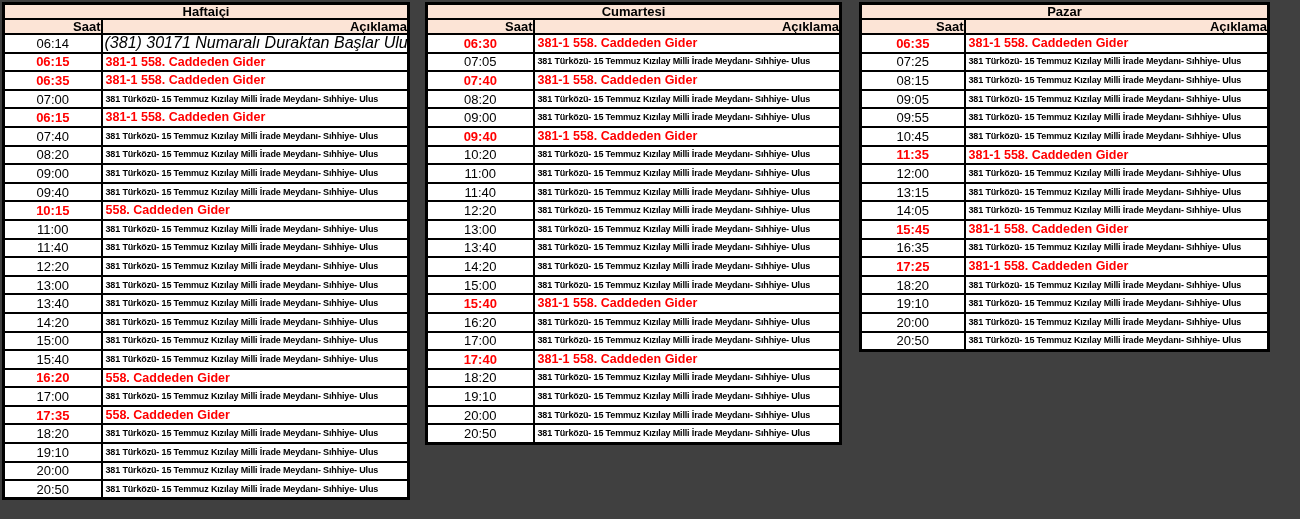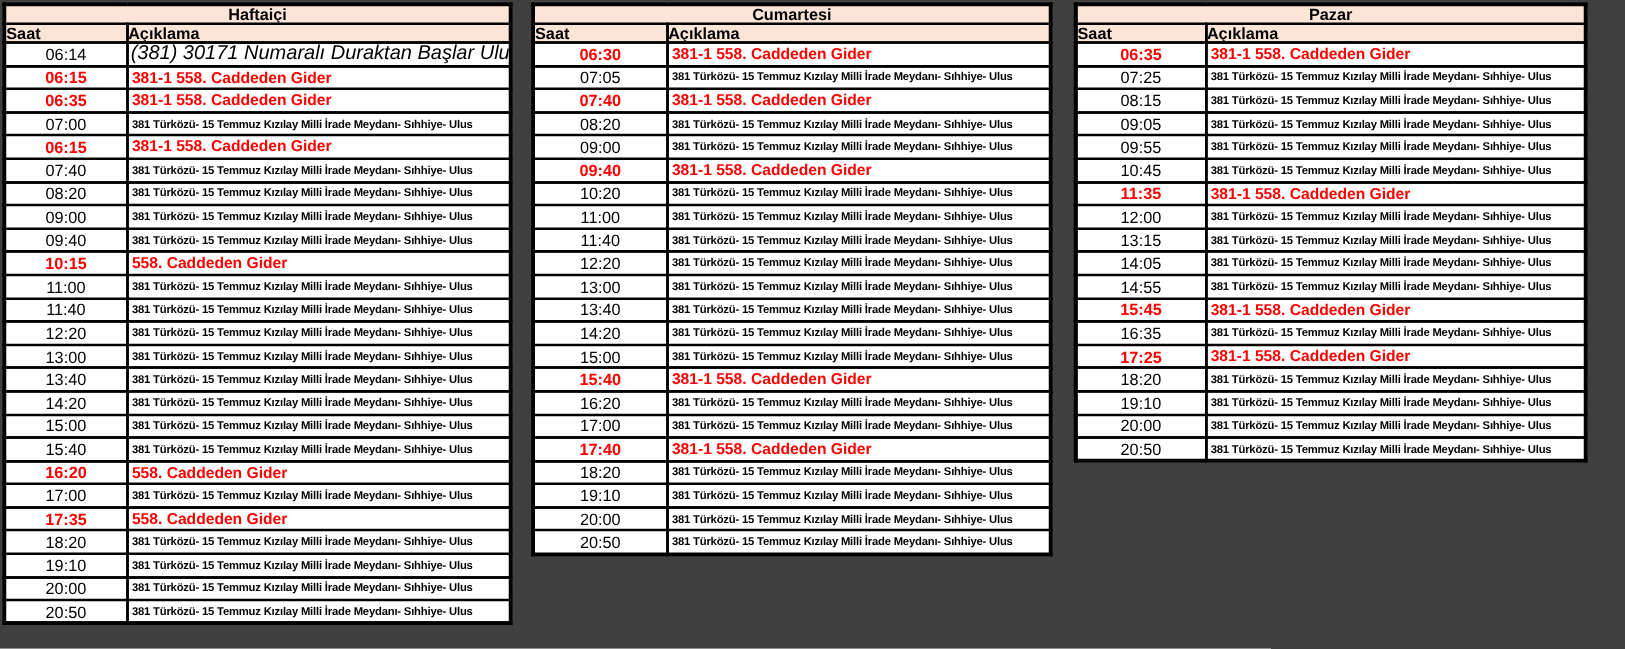--- a/index.html
+++ b/index.html
@@ -42,21 +42,21 @@
     background: var(--header-bg, #FCE4D6);
     font-size: 13px;
     font-weight: bold;
     text-align: center;
   }
   tr.head-row th {
     height: 15px;
     background: var(--header-bg, #FCE4D6);
     font-size: 13px;
     font-weight: bold;
-    text-align: left;
+    text-align: right;
   }
   tr.data-row { height: 18.6px; }
   td.time {
     text-align: center;
     font-size: 13px;
     font-weight: normal;
     background: #fff;
   }
   td.desc {
     text-align: left;
@@ -358,24 +358,20 @@
     <td class="desc">381 Türközü- 15 Temmuz Kızılay Milli İrade Meydanı- Sıhhiye- Ulus</td>
   </tr>
         <tr class="data-row normal">
     <td class="time">13:15</td>
     <td class="desc">381 Türközü- 15 Temmuz Kızılay Milli İrade Meydanı- Sıhhiye- Ulus</td>
   </tr>
         <tr class="data-row normal">
     <td class="time">14:05</td>
     <td class="desc">381 Türközü- 15 Temmuz Kızılay Milli İrade Meydanı- Sıhhiye- Ulus</td>
   </tr>
-        <tr class="data-row normal">
-    <td class="time">14:55</td>
-    <td class="desc">381 Türközü- 15 Temmuz Kızılay Milli İrade Meydanı- Sıhhiye- Ulus</td>
-  </tr>
         <tr class="data-row red">
     <td class="time">15:45</td>
     <td class="desc">381-1 558. Caddeden Gider</td>
   </tr>
         <tr class="data-row normal">
     <td class="time">16:35</td>
     <td class="desc">381 Türközü- 15 Temmuz Kızılay Milli İrade Meydanı- Sıhhiye- Ulus</td>
   </tr>
         <tr class="data-row red">
     <td class="time">17:25</td>

